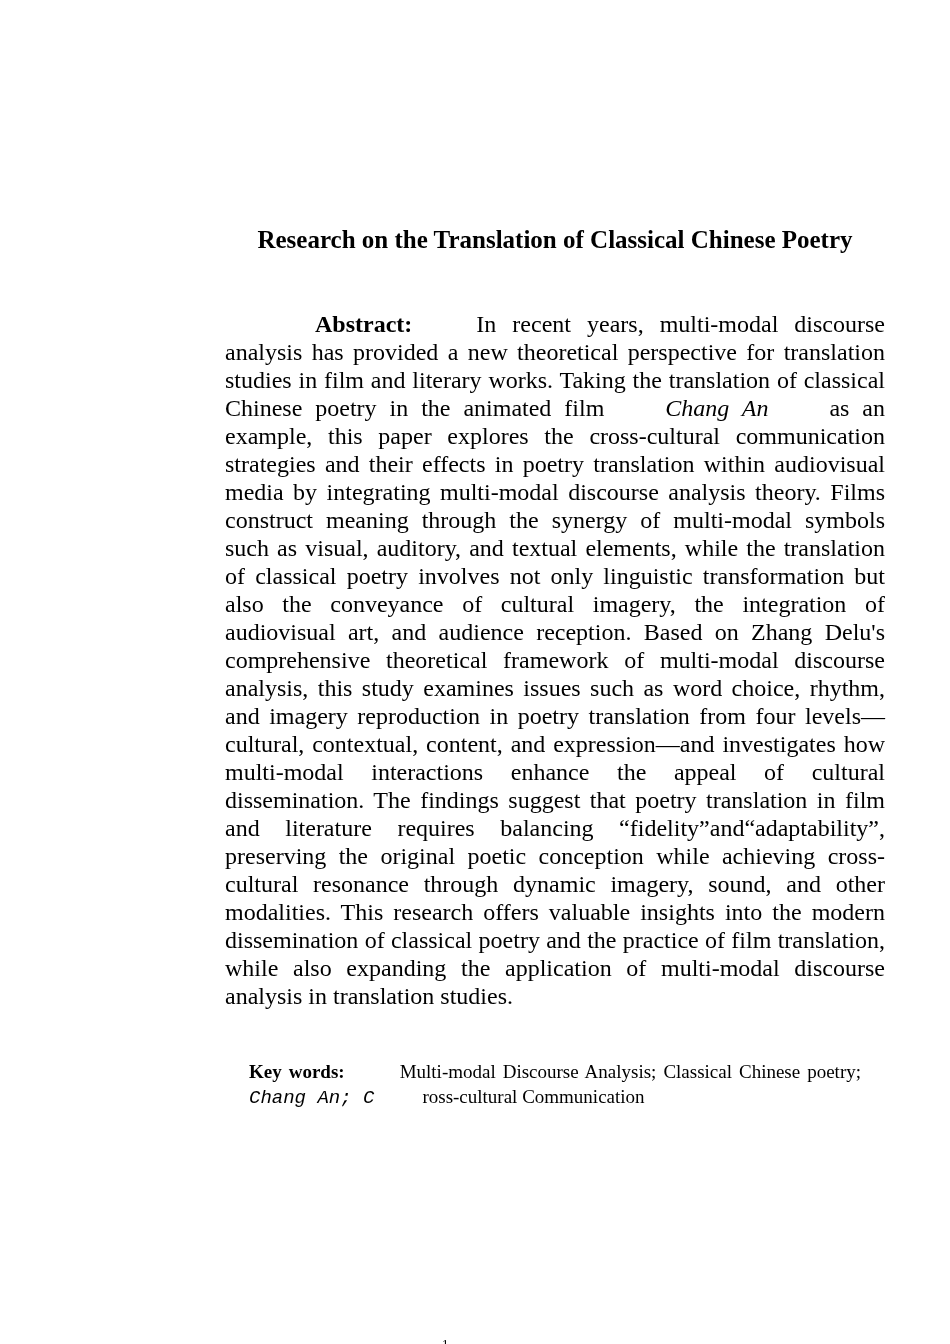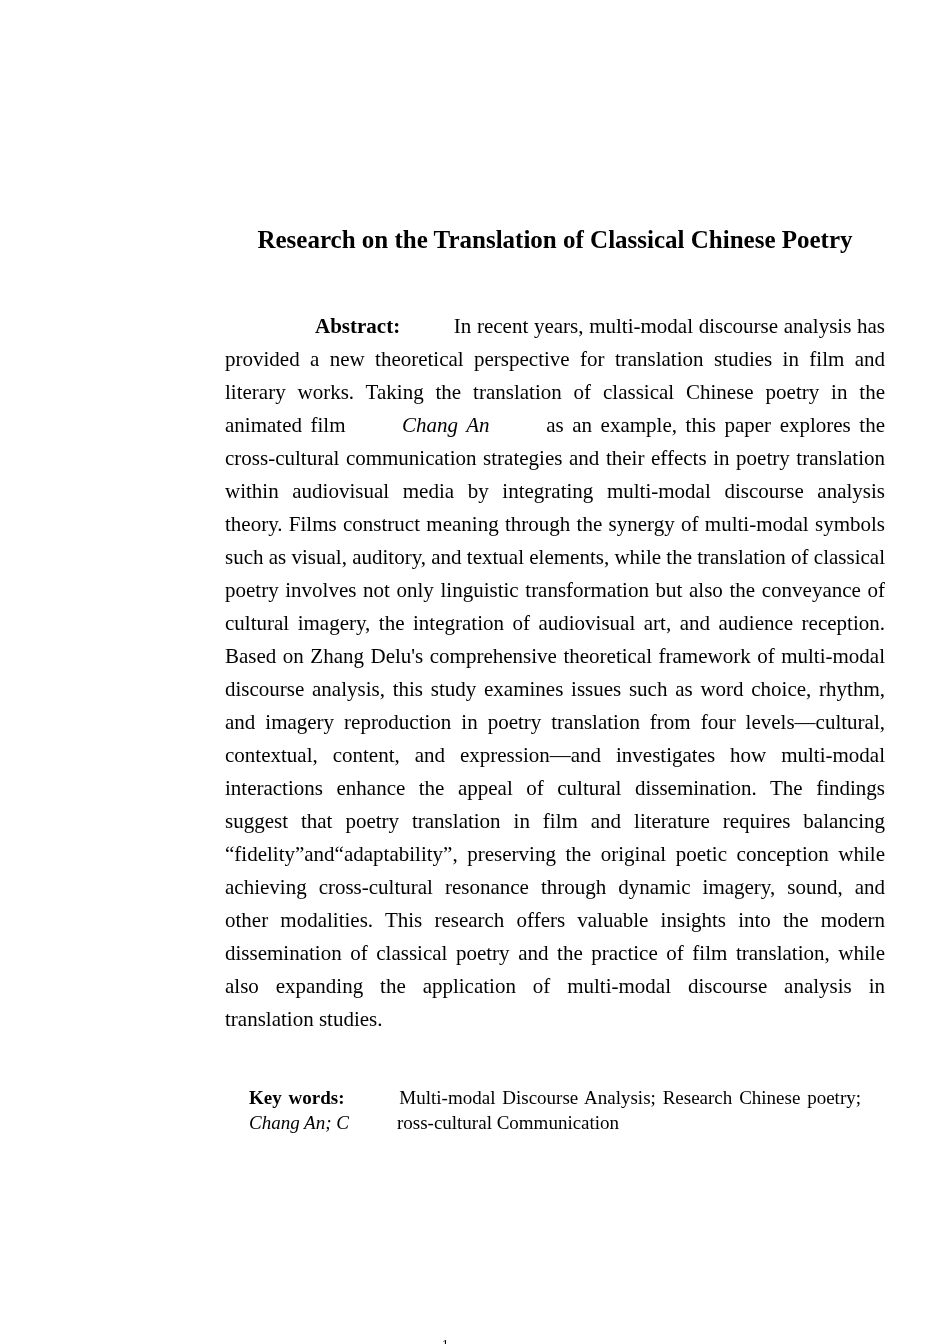--- a/index.html
+++ b/index.html
@@ -36,38 +36,38 @@
     text-align: center;
     letter-spacing: 0;
   }
 
   h1.title .title-line { display: block; }
 
   h1.title em { font-style: italic; font-weight: bold; }
 
   p.abstract {
     margin-top: 7px;
-    font-size: 21px;
-    line-height: 33px;
+    font-size: 24px;
+    line-height: 28px;
     text-align: justify;
     text-indent: 66px;
   }
 
   p.abstract strong { font-weight: bold; }
   p.abstract em { font-style: italic; }
 
   p.keywords {
     margin-top: 33px;
     font-size: 19px;
     line-height: 25px;
     text-align: justify;
   }
 
   p.keywords strong { font-weight: bold; }
-  p.keywords em { font-style: italic; }
+  p.keywords em { font-style: italic; font-family: Liberation Mono, monospace; }
 
   .page-number {
     position: absolute;
     left: 354px;
     top: 1248px;
     width: 20px;
     text-align: center;
     font-size: 13px;
     line-height: 15px;
   }
@@ -77,18 +77,18 @@
 
 <div class="page">
   <div class="content">
 
     <h1 class="title">
       <span class="title-line">Research on the Translation of Classical Chinese Poetry</span>
     </h1>
 
     <p class="abstract"><strong>Abstract:</strong><span> In recent years, multi-modal discourse analysis has provided a new theoretical perspective for translation studies in film and literary works. Taking the translation of classical Chinese poetry in the animated film </span><em>Chang An</em><span> as an example, this paper explores the cross-cultural communication strategies and their effects in poetry translation within audiovisual media by integrating multi-modal discourse analysis theory. Films construct meaning through the synergy of multi-modal symbols such as visual, auditory, and textual elements, while the translation of classical poetry involves not only linguistic transformation but also the conveyance of cultural imagery, the integration of audiovisual art, and audience reception. Based on Zhang Delu's comprehensive theoretical framework of multi-modal discourse analysis, this study examines issues such as word choice, rhythm, and imagery reproduction in poetry translation from four levels—cultural, contextual, content, and expression—and investigates how multi-modal interactions enhance the appeal of cultural dissemination. The findings suggest that poetry translation in film and literature requires balancing “fidelity”and“adaptability”, preserving the original poetic conception while achieving cross-cultural resonance through dynamic imagery, sound, and other modalities. This research offers valuable insights into the modern dissemination of classical poetry and the practice of film translation, while also expanding the application of multi-modal discourse analysis in translation studies.</span></p>
 
-    <p class="keywords"><strong>Key words:</strong><span> Multi-modal Discourse Analysis; Research Chinese poetry; </span><em>Chang An; C</em><span>ross-cultural Communication</span></p>
+    <p class="keywords"><strong>Key words:</strong><span> Multi-modal Discourse Analysis; Classical Chinese poetry; </span><em>Chang An; C</em><span>ross-cultural Communication</span></p>
 
   </div>
 
   <div class="page-number">1</div>
 </div>
 
 </body></html>

